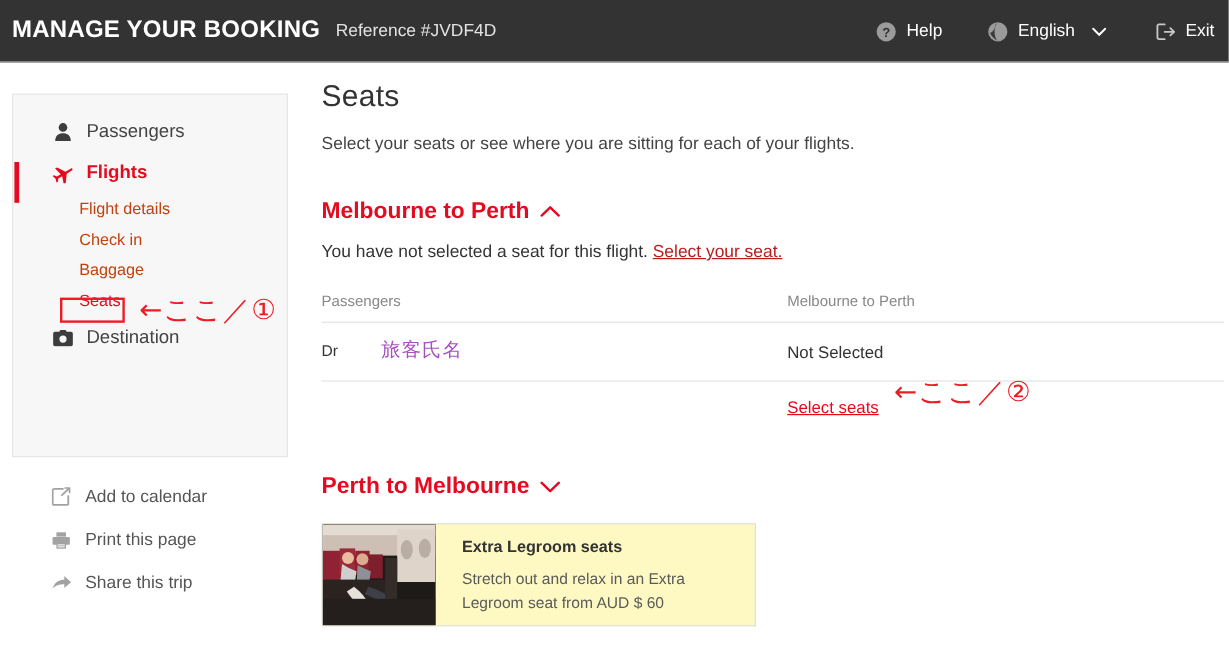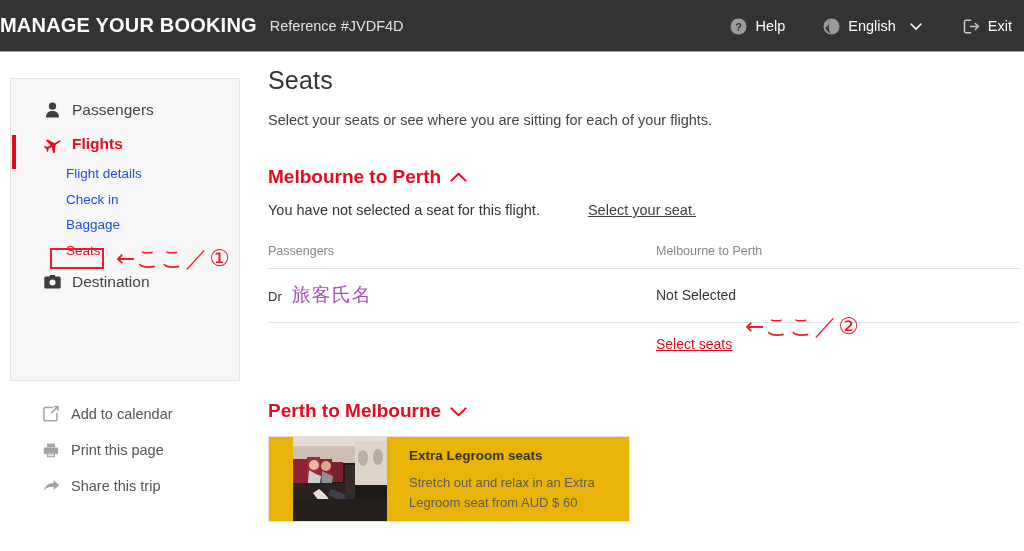--- a/index.html
+++ b/index.html
@@ -17,21 +17,21 @@
     width: 1024px; height: 52px;
     background: #333333;
     border-bottom: 1px solid #9a9a9a;
     display: flex; align-items: center;
   }
   .brand-title {
     color: #ffffff;
     font-size: 20px;
     font-weight: bold;
     letter-spacing: .2px;
-    margin-left: 0;
+    margin-left: 10px;
     white-space: nowrap;
   }
   .ref-text {
     color: #e2e2e2;
     font-size: 14.5px;
     margin-left: 13px;
     white-space: nowrap;
   }
   .header-right {
     position: absolute; right: 12px; top: 0; height: 52px;
@@ -68,21 +68,21 @@
   .nav-label { font-size: 15.5px; color: #444444; white-space: nowrap; }
   .nav-item.active .nav-label { color: #e40b20; font-weight: bold; }
   .active-bar {
     position: absolute; left: 1px; top: 56px;
     width: 4px; height: 34px; background: #e40b20;
   }
   .sub-item {
     height: 25.5px; display: flex; align-items: center;
     padding-left: 55px; cursor: pointer;
   }
-  .sub-label { font-size: 13.5px; color: #1d4ed8; white-space: nowrap; }
+  .sub-label { font-size: 13.5px; color: #c2410c; white-space: nowrap; }
   .sub-item.highlight .sub-label { color: #e40b20; }
 
   
   .ann-box {
     position: absolute; left: 50px; top: 248px;
     width: 54px; height: 21px;
     border: 2.5px solid #ee1c25;
     pointer-events: none;
   }
 
@@ -99,49 +99,49 @@
   .page-title { font-size: 25px; color: #333333; font-weight: normal; letter-spacing: .2px; }
   .page-sub { margin-top: 17px; font-size: 14.5px; color: #444444; }
 
   .flight-head {
     margin-top: 38px;
     display: flex; align-items: center; gap: 9px;
     color: #e40b20; font-size: 19px; font-weight: bold;
     cursor: pointer; width: max-content;
   }
   .flight-note { margin-top: 14px; font-size: 14.5px; color: #333333; }
-  .inline-link { color: #404040; text-decoration: underline; cursor: pointer; margin-left: 44px; }
+  .inline-link { color: #b91c1c; text-decoration: underline; cursor: pointer; }
 
   table.seats-table { margin-top: 26px; width: 752px; border-collapse: collapse; }
   table.seats-table th {
     text-align: left; font-size: 12.5px; font-weight: normal;
     color: #888888; padding: 0 0 10px 0;
   }
   table.seats-table td { font-size: 14px; color: #333333; padding: 13px 0 14px 0; }
   .row-line { border-top: 1px solid #e3e3e3; }
   .col-b { width: 388px; }
   .pax-title { font-size: 13px; color: #333333; margin-right: 10px; vertical-align: baseline; }
   .pax-name {
-    color: #a74fbe; font-size: 19px; letter-spacing: 1px;
+    color: #a74fbe; font-size: 16px; letter-spacing: 1px;
     vertical-align: baseline;
+    margin-left: 26px;
   }
   .select-seats-link {
     color: #e40b20; text-decoration: underline; font-size: 14px; cursor: pointer;
   }
 
   .flight-head2 { margin-top: 34px; }
 
   
   .promo {
     position: absolute; left: 268px; top: 436px;
     width: 362px; height: 86px;
-    background: #eab308;
+    background: #fef9c3;
     border: 1px solid #e0e0e0;
     display: flex;
-    padding-left: 24px;
   }
   .promo-img {
     width: 94px; height: 84px; flex: 0 0 94px;
     position: relative; overflow: hidden;
     background: #2b2622;
   }
   .promo-text { padding: 11px 14px 0 22px; }
   .promo-title { font-size: 13.5px; font-weight: bold; color: #333333; }
   .promo-desc { margin-top: 10px; font-size: 13px; color: #5b5b5b; line-height: 1.55; width: 200px; }
 

